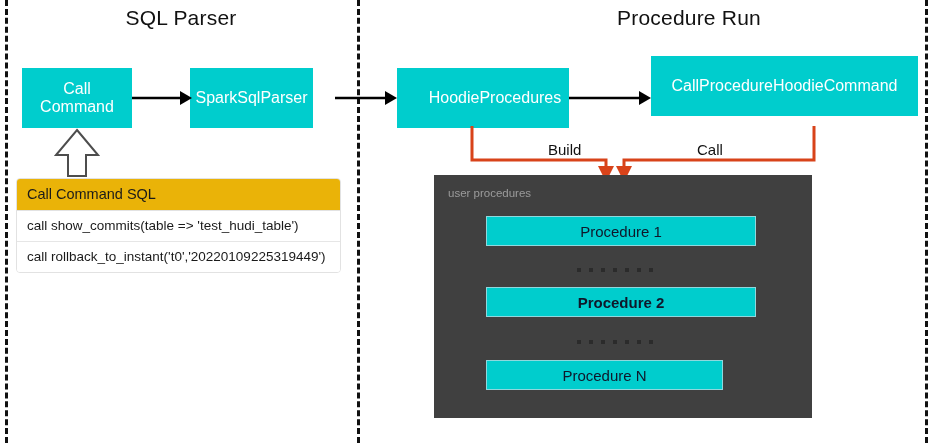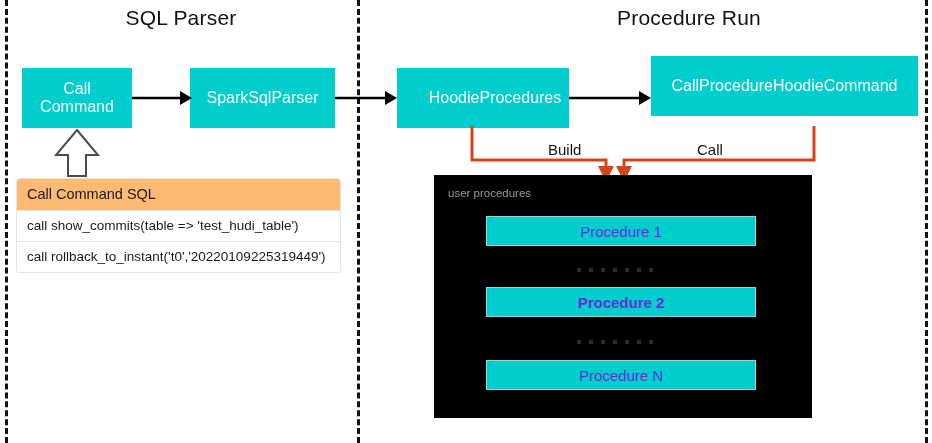--- a/index.html
+++ b/index.html
@@ -41,21 +41,21 @@
     align-items: center;
     justify-content: center;
     text-align: center;
     font-size: 16px;
     line-height: 1.15;
     box-sizing: border-box;
   }
   .procbox {
     position: absolute;
     background: #00cdcd;
-    color: #6d28d9;
+    color: #0f172a;
     display: flex;
     align-items: center;
     justify-content: center;
     font-size: 15px;
     box-sizing: border-box;
     border: 1px solid #8fd8dd;
   }
   .arrow-svg {
     position: absolute;
     overflow: visible;
@@ -65,21 +65,21 @@
     left: 16px;
     top: 178px;
     width: 325px;
     border: 1px solid #e2e2e2;
     border-radius: 4px;
     box-sizing: border-box;
     background: #ffffff;
     overflow: hidden;
   }
   .sqltable .hdr {
-    background: #fdba74;
+    background: #eab308;
     border-bottom: 1px solid #e2e2e2;
     font-size: 14.5px;
     color: #1a1a1a;
     padding: 7px 10px 8px 10px;
     box-sizing: border-box;
   }
   .sqltable .row {
     background: #ffffff;
     border-bottom: 1px solid #e6e6e6;
     font-size: 13.5px;
@@ -90,21 +90,21 @@
   }
   .sqltable .row:last-child {
     border-bottom: none;
   }
   .userpanel {
     position: absolute;
     left: 434px;
     top: 175px;
     width: 378px;
     height: 243px;
-    background: #000000;
+    background: #404040;
     box-sizing: border-box;
   }
   .userpanel-label {
     position: absolute;
     left: 14px;
     top: 12px;
     font-size: 11.5px;
     color: #9b9b9b;
   }
   .dots {
@@ -138,21 +138,21 @@
   <div class="vdash" style="left:925px;"></div>
 
   <div class="section-title" style="left:5px; top:6px; width:352px;">SQL Parser</div>
   <div class="section-title" style="left:357px; top:6px; width:568px;padding-left:48px;">Procedure Run</div>
 
   <div class="tealbox" style="left:22px; top:68px; width:110px; height:60px; flex-direction:column;">
     <span>Call</span>
     <span>Command</span>
   </div>
 
-  <div class="tealbox" style="left:190px; top:68px; width:145px; height:60px;">SparkSqlParser</div>
+  <div class="tealbox" style="left:190px; top:68px; width:123px; height:60px;">SparkSqlParser</div>
 
   <svg class="arrow-svg" style="left:132px; top:88px;" width="60" height="20">
     <line x1="0" y1="10" x2="48" y2="10" stroke="#000000" stroke-width="2.5"></line>
     <polygon points="48,3 60,10 48,17" fill="#000000"></polygon>
   </svg>
 
   <svg class="arrow-svg" style="left:335px; top:88px;" width="62" height="20">
     <line x1="0" y1="10" x2="50" y2="10" stroke="#000000" stroke-width="2.5"></line>
     <polygon points="50,3 62,10 50,17" fill="#000000"></polygon>
   </svg>
@@ -209,15 +209,15 @@
   <div class="dots" style="left:577px; top:340px;">
     <span></span>
       <span></span>
       <span></span>
       <span></span>
       <span></span>
       <span></span>
       <span></span>
   </div>
 
-  <div class="procbox" style="left:486px; top:360px; width:270px; height:30px;">Procedure N</div>
+  <div class="procbox" style="left:486px; top:360px; width:237px; height:30px;">Procedure N</div>
 
 </div>
 
 </body></html>

